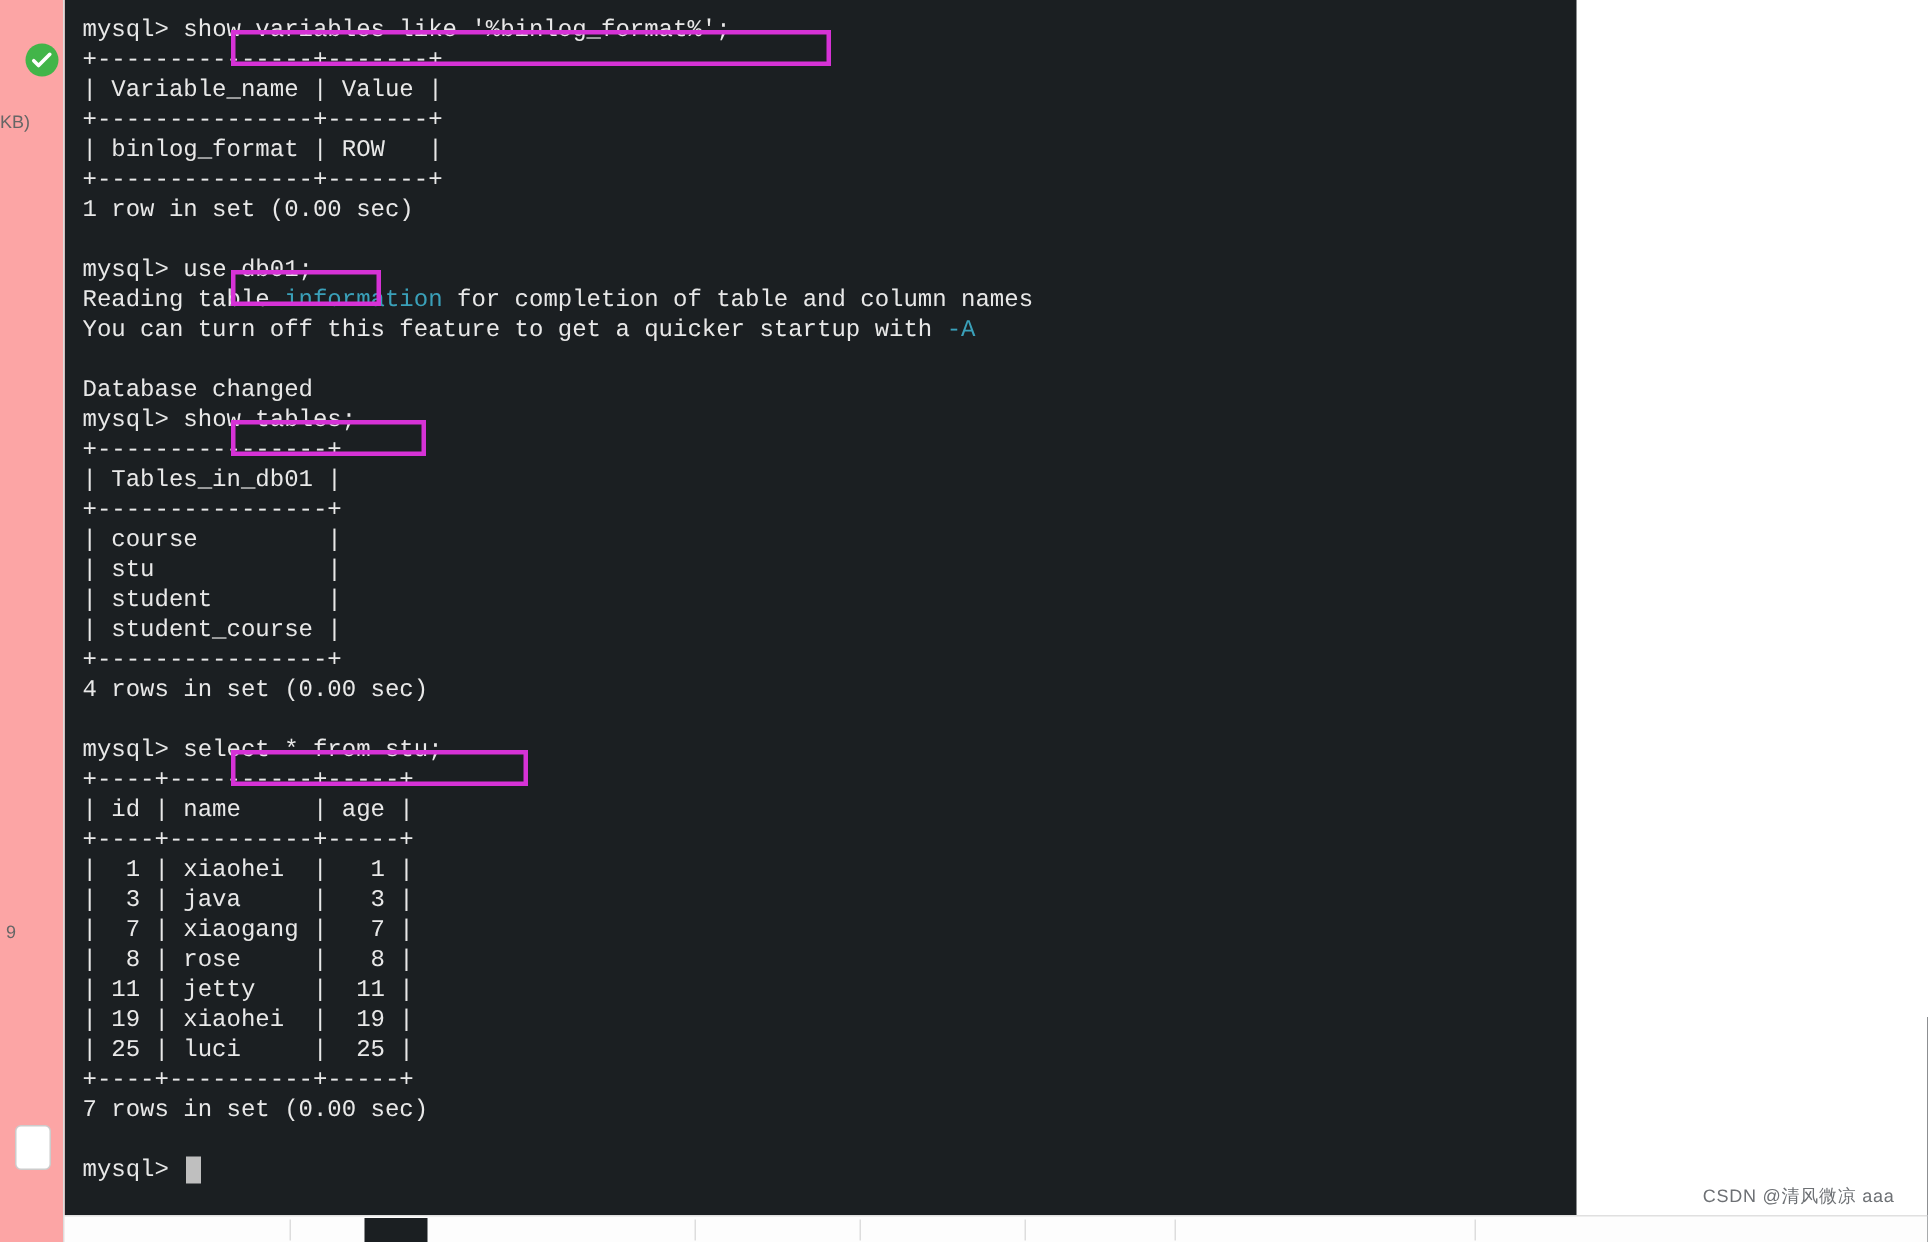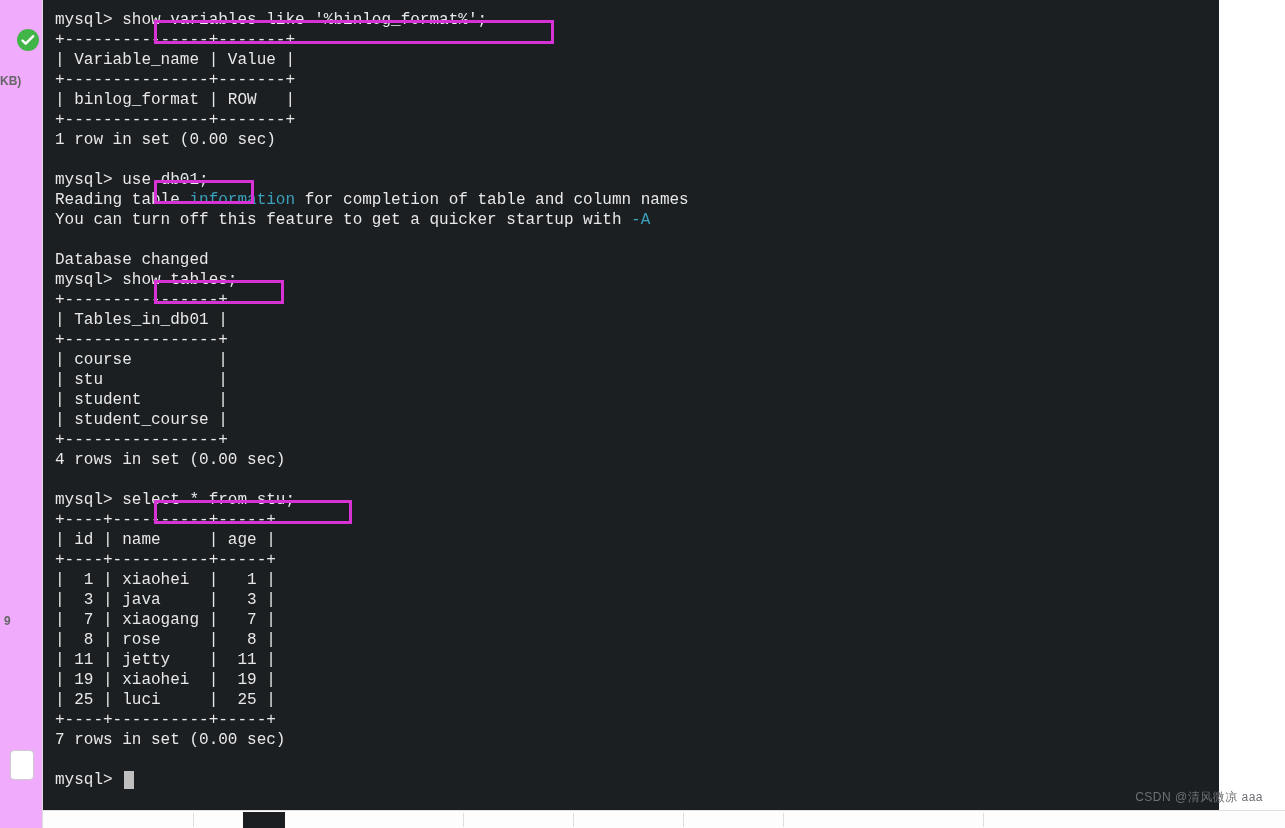--- a/index.html
+++ b/index.html
@@ -10,24 +10,23 @@
       position: relative;
       font-family: "Consolas", "Courier New", monospace;
       overflow: hidden;
     }
     .left-strip {
       position: absolute;
       left: 0;
       top: 0;
       width: 43px;
       height: 100%;
-      background: #f0abfc;
+      background: #fca5a5;
       border-right: 1px solid #ddd;
       z-index: 1;
-      font-weight: bold;
     }
     .check-badge {
       position: absolute;
       left: 16px;
       top: 28px;
       width: 24px;
       height: 24px;
     }
     .check-badge svg { width: 100%; height: 100%; }
     .kb-label {
@@ -53,21 +52,21 @@
       width: 24px;
       height: 30px;
       background: #fff;
       border: 1px solid #ccc;
       border-radius: 4px;
     }
     .terminal {
       position: absolute;
       left: 43px;
       top: 0;
-      width: 1176px;
+      width: 1008px;
       height: 810px;
       background: #1b1f22;
       color: #e8e8e8;
       font-size: 16px;
       line-height: 20px;
       padding: 10px 12px;
       overflow: hidden;
     }
     .terminal pre {
       font-family: "Consolas", "Courier New", monospace;

